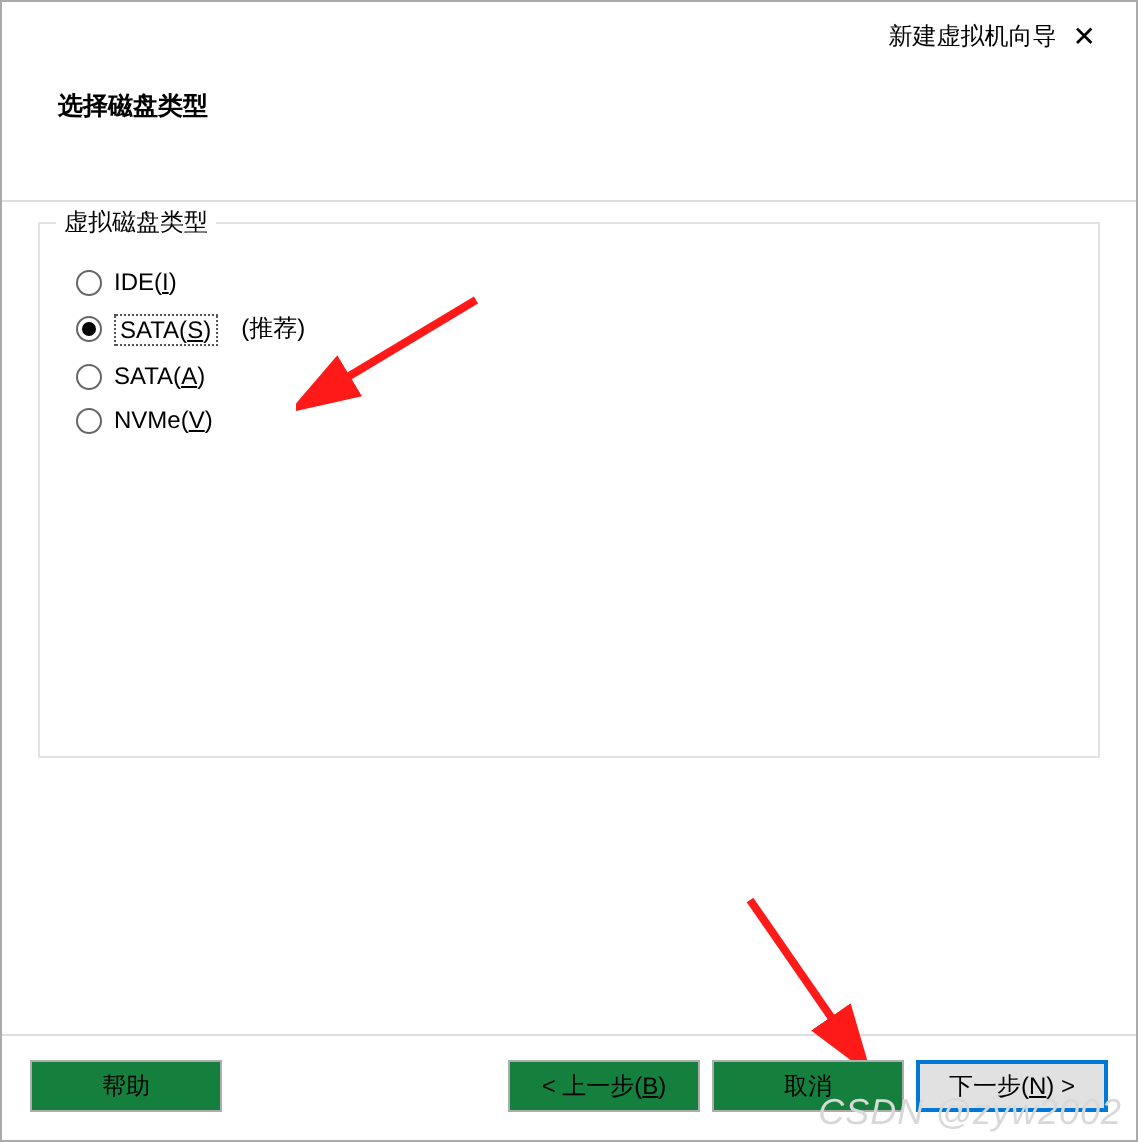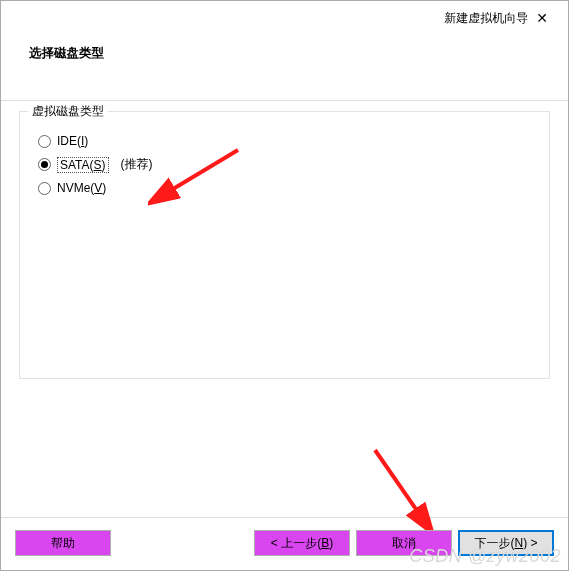--- a/index.html
+++ b/index.html
@@ -110,21 +110,21 @@
     .footer {
       border-top: 1px solid #ddd;
       padding: 12px 14px 14px 14px;
       display: flex;
       gap: 6px;
       align-items: center;
     }
     .btn {
       height: 26px;
       border: 1px solid #adadad;
-      background: #d946ef;
+      background: #15803d;
       font-size: 12px;
       font-family: inherit;
       padding: 0 12px;
       min-width: 96px;
       cursor: pointer;
     }
     .btn.default {
       border: 2px solid #0078d7;
       background: #e1e1e1;
     }
@@ -167,20 +167,24 @@
         <span class="radio"></span>
         <span class="radio-label"><span>IDE(</span><span class="mnemonic">I</span><span>)</span></span>
       </div>
 
       <div class="radio-row">
         <span class="radio checked"></span>
         <span class="radio-label selected"><span>SATA(</span><span class="mnemonic">S</span><span>)</span></span>
         <span class="radio-hint">(推荐)</span>
       </div>
 
+      <div class="radio-row">
+        <span class="radio"></span>
+        <span class="radio-label"><span>SATA(</span><span class="mnemonic">A</span><span>)</span></span>
+      </div>
 
       <div class="radio-row">
         <span class="radio"></span>
         <span class="radio-label"><span>NVMe(</span><span class="mnemonic">V</span><span>)</span></span>
       </div>
     </div>
   </div>
 
   <div class="footer">
     <button class="btn">帮助</button>

